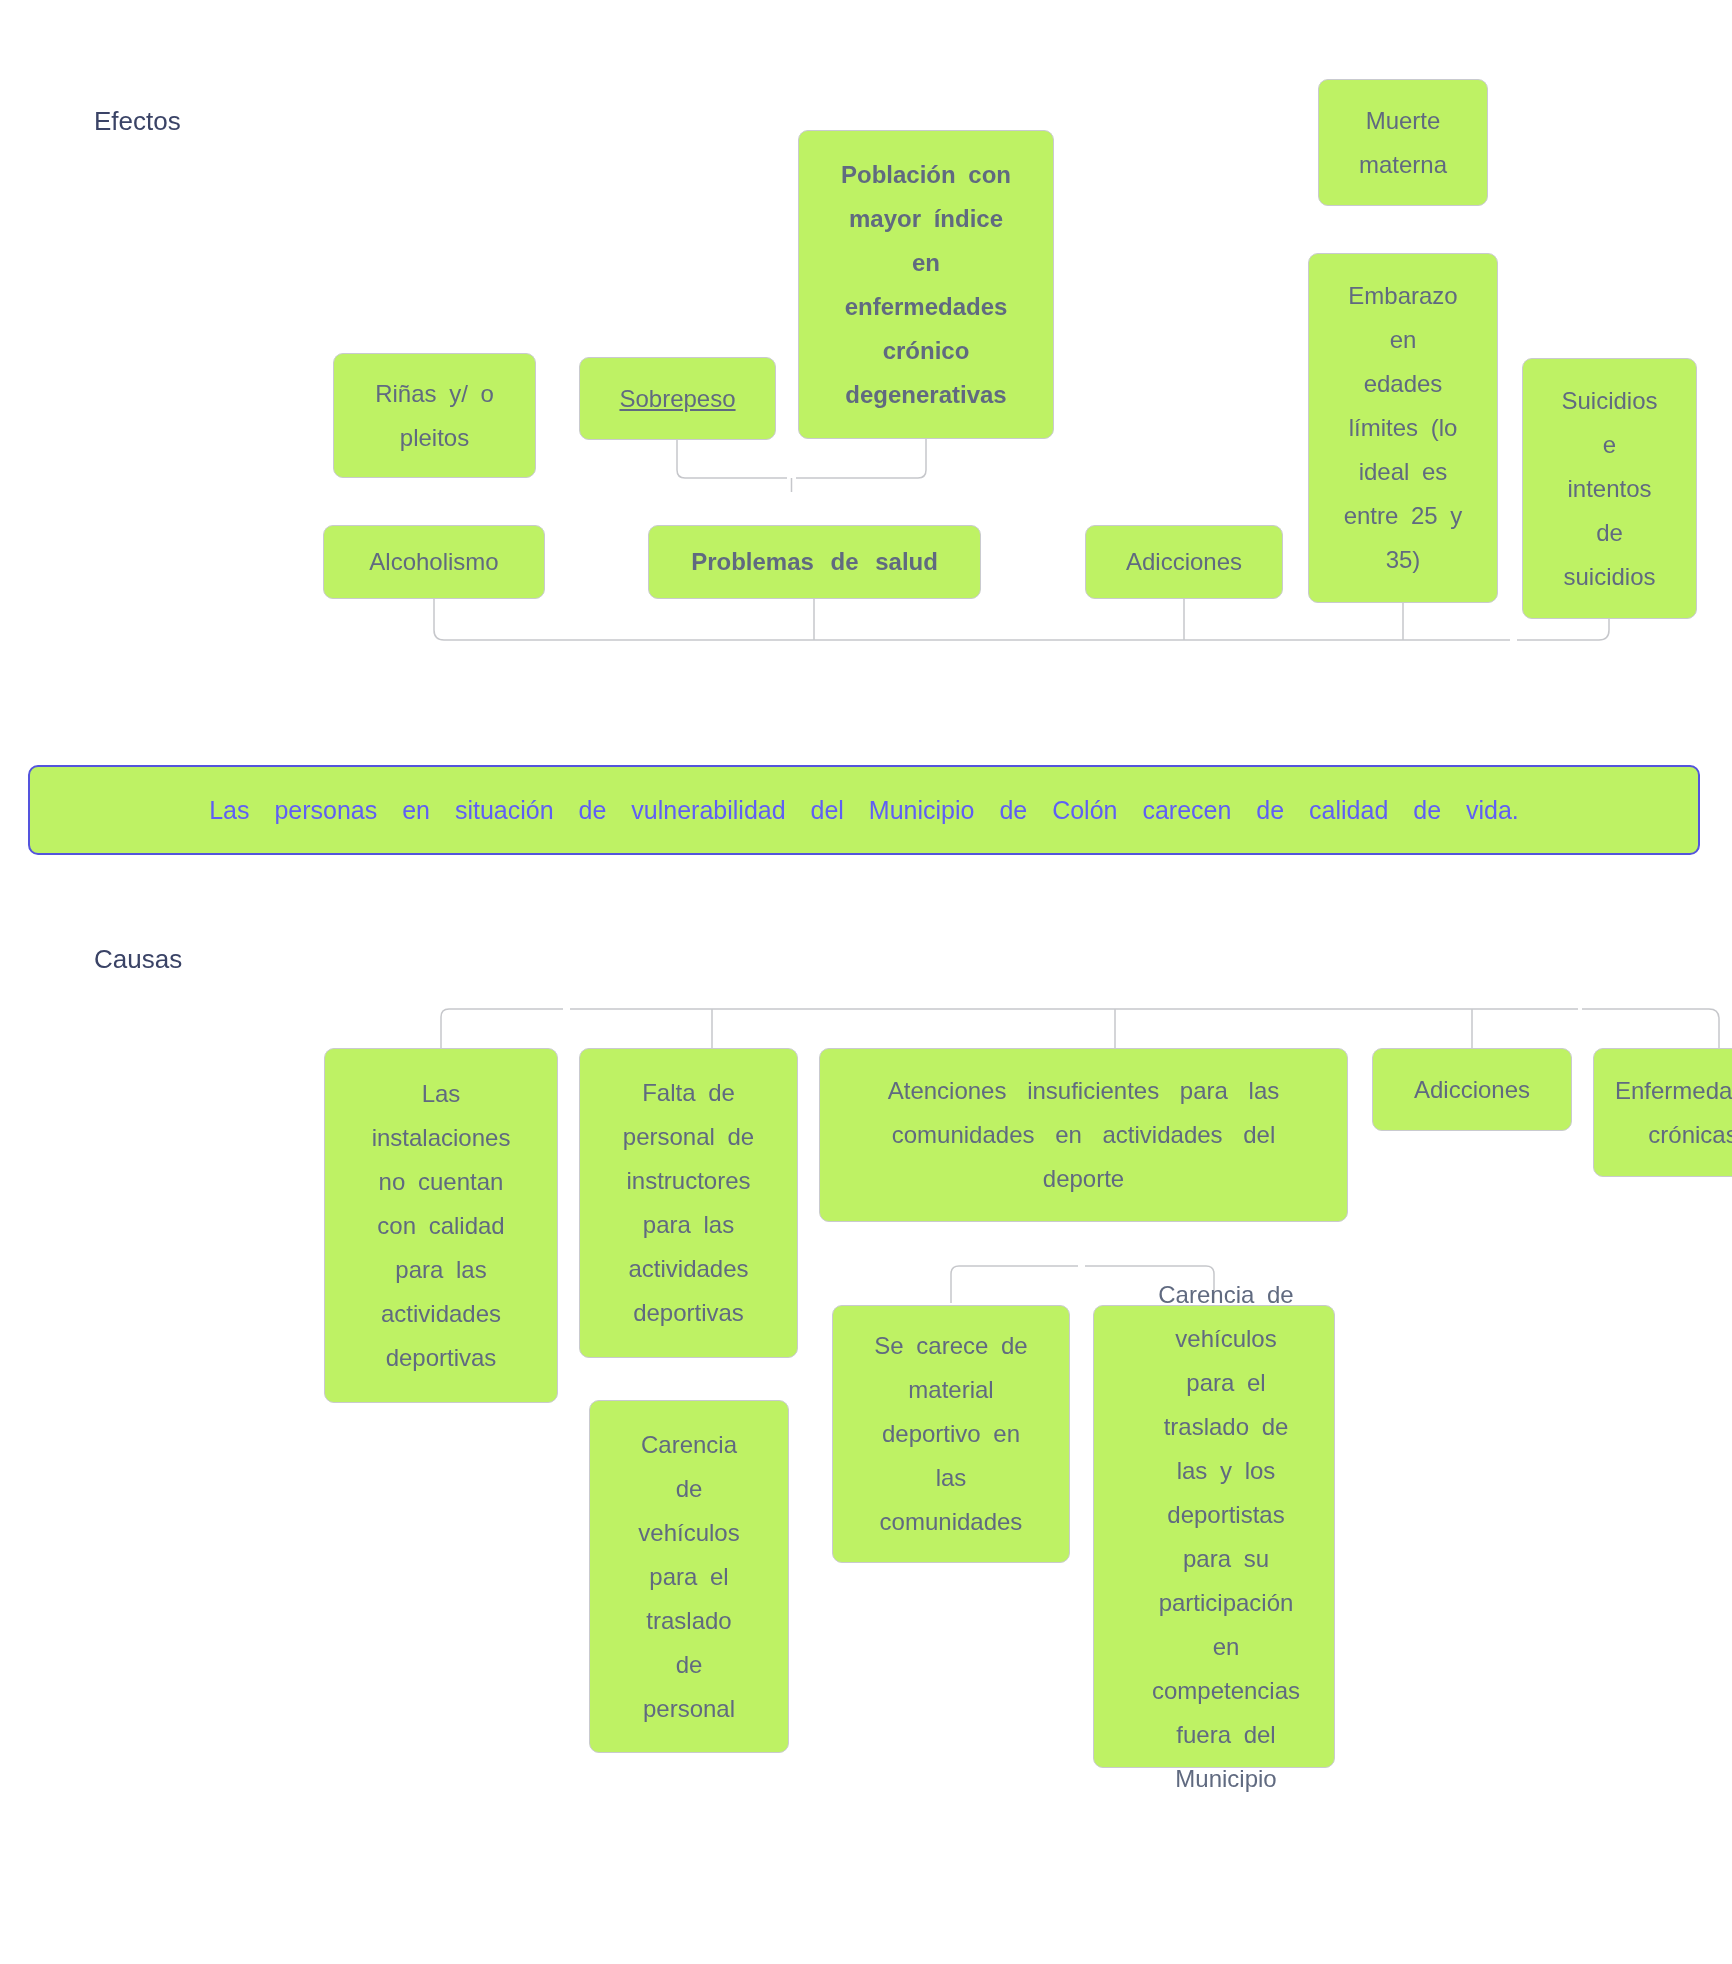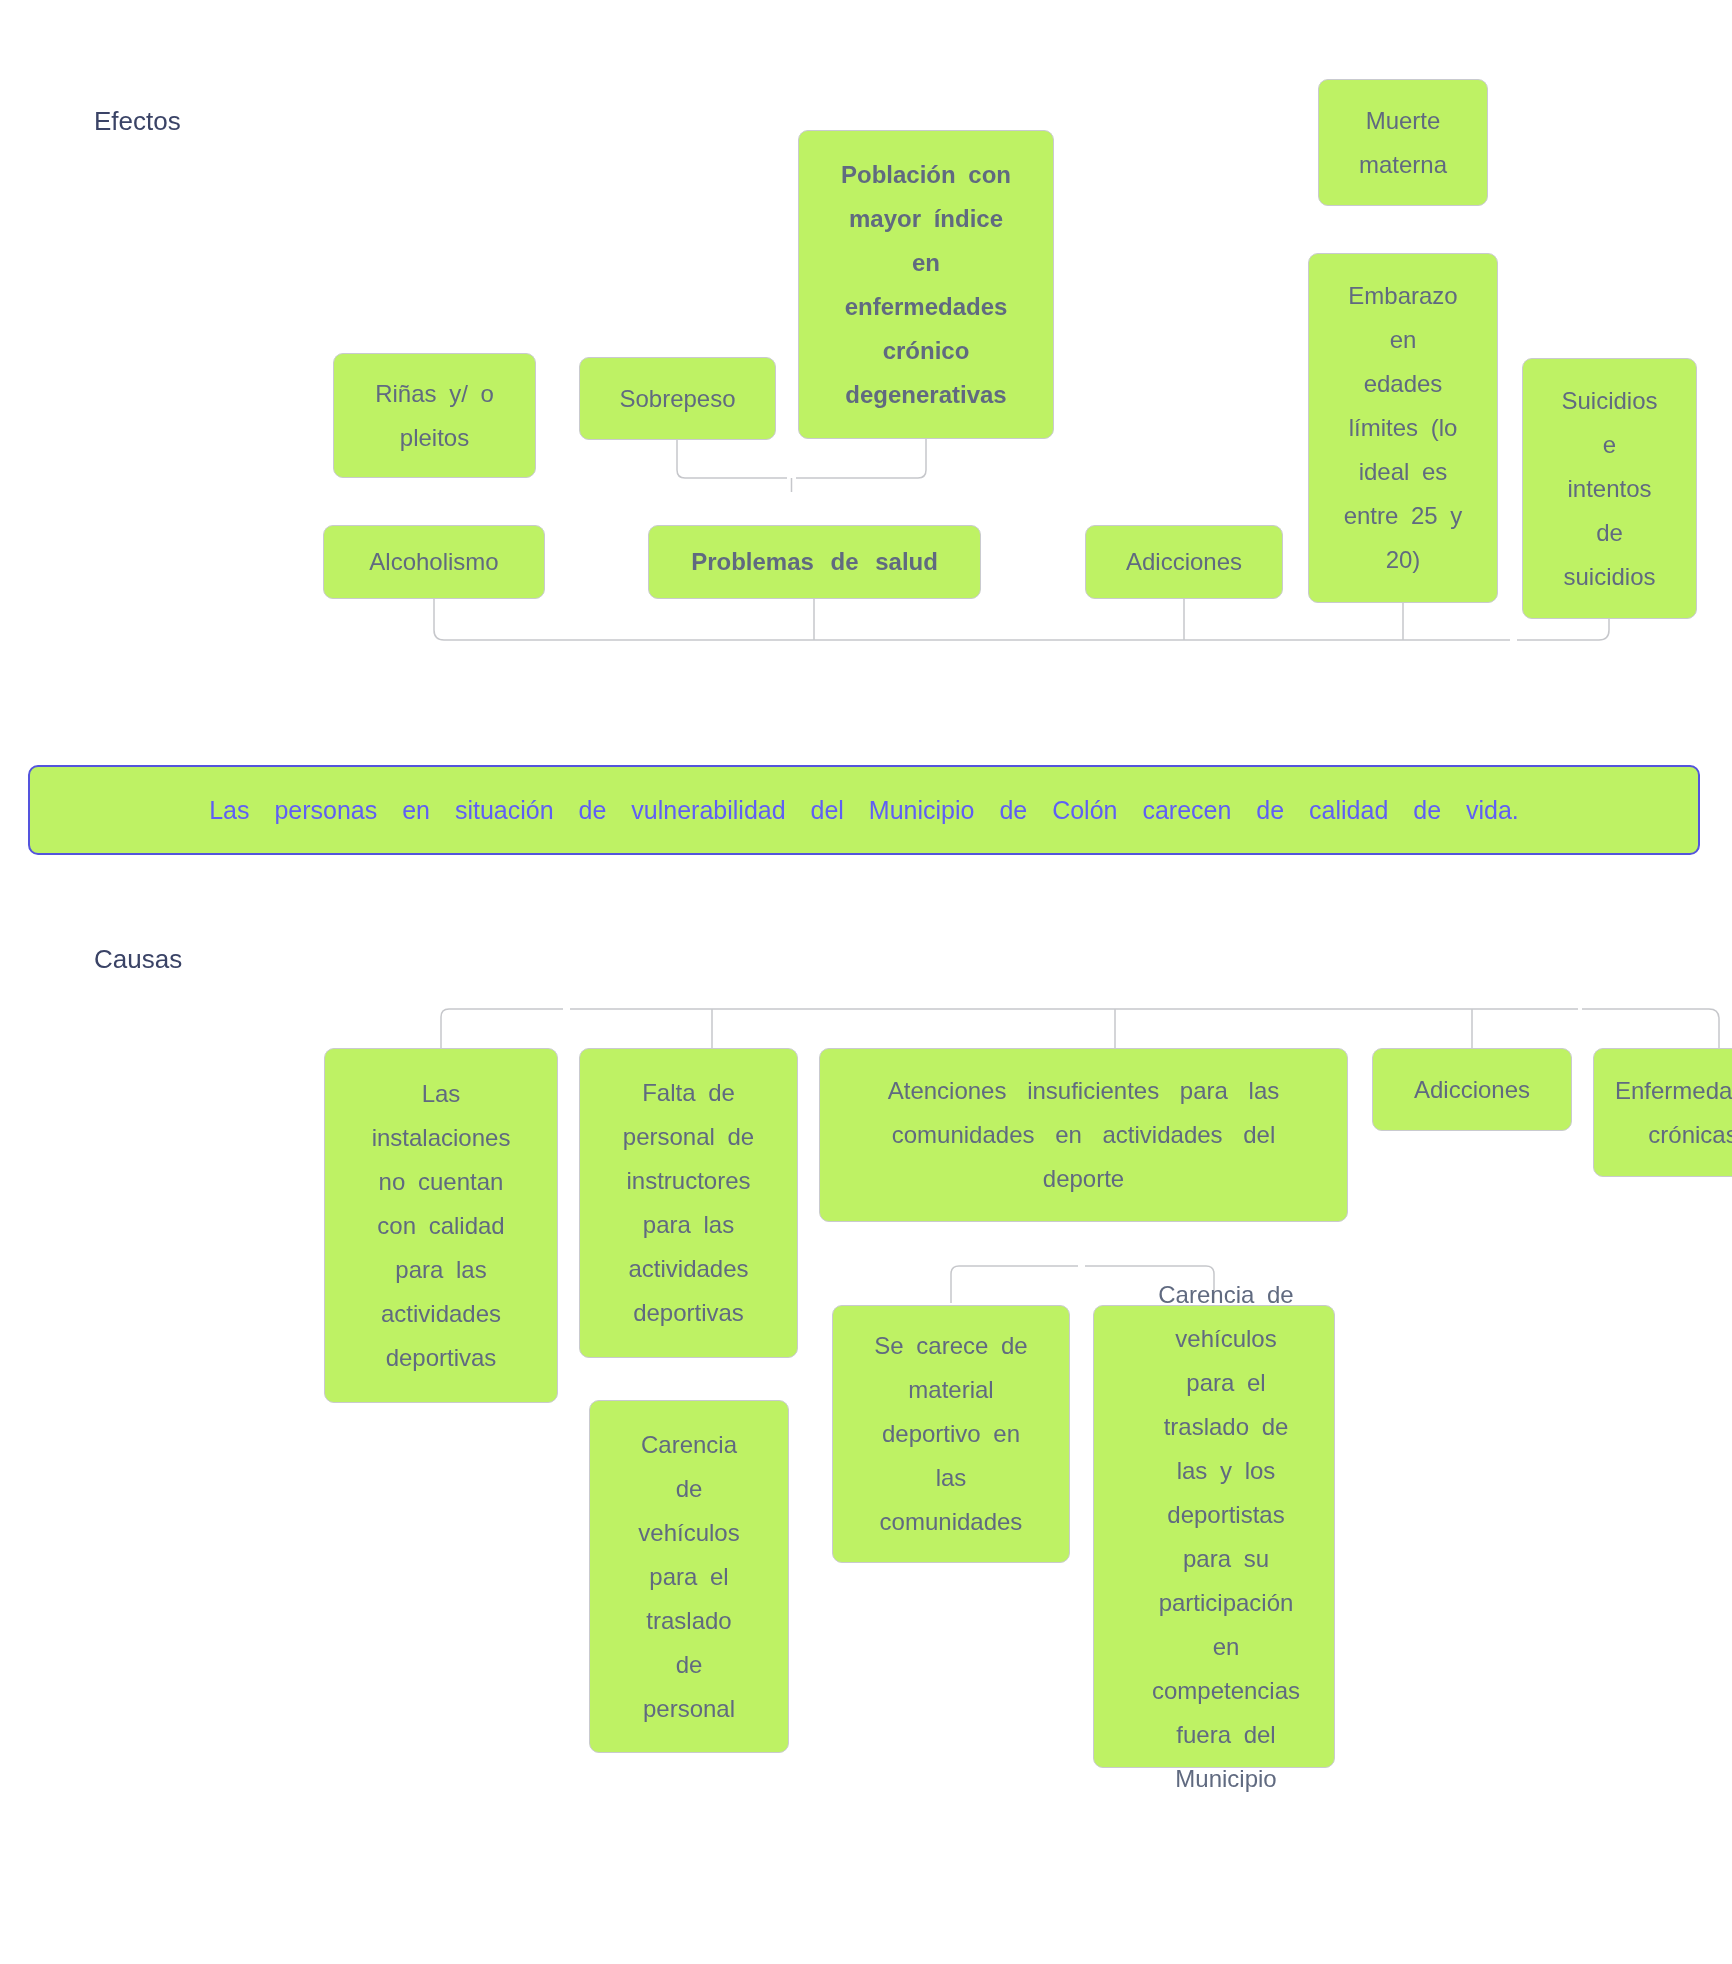--- a/index.html
+++ b/index.html
@@ -34,21 +34,21 @@
     border-radius:10px;
     display:flex;align-items:center;justify-content:center;
     text-align:center;
     color:var(--node-text);
     font-size:24px;line-height:44px;
     word-spacing:6px;
     box-sizing:border-box;
   }
   .node span{white-space:pre-line;display:block;width:100%;}
   #box-rinas{left:333px;top:353px;width:203px;height:125px;}
-  #box-sobrepeso{left:579px;top:357px;width:197px;height:83px;}
+  #box-sobrepeso{left:579px;top:357px;width:197px;height:83px;text-decoration:underline;}
   #box-poblacion{left:798px;top:130px;width:256px;height:309px;font-weight:bold;}
   #box-muerte{left:1318px;top:79px;width:170px;height:127px;}
   #box-embarazo{left:1308px;top:253px;width:190px;height:350px;}
   #box-suicidios{left:1522px;top:342px;width:175px;height:261px;margin-top:16px;}
   #box-alcoholismo{left:323px;top:525px;width:222px;height:74px;}
   #box-problemas{left:648px;top:525px;width:333px;height:74px;word-spacing:10px;font-weight:bold;}
   #box-adicciones{left:1085px;top:525px;width:198px;height:74px;}
   #box-instalaciones{left:324px;top:1048px;width:234px;height:355px;}
   #box-falta{left:579px;top:1048px;width:219px;height:310px;}
   #box-atenciones{left:819px;top:1048px;width:529px;height:174px;word-spacing:14px;}
@@ -116,21 +116,21 @@
     <span>Muerte
 materna</span>
   </div>
   <div class="node" id="box-embarazo">
     <span>Embarazo
 en
 edades
 límites (lo
 ideal es
 entre 25 y
-20)</span>
+35)</span>
   </div>
   <div class="node" id="box-suicidios">
     <span>Suicidios
 e
 intentos
 de
 suicidios</span>
   </div>
   <div class="node" id="box-alcoholismo">
     <span>Alcoholismo</span>

